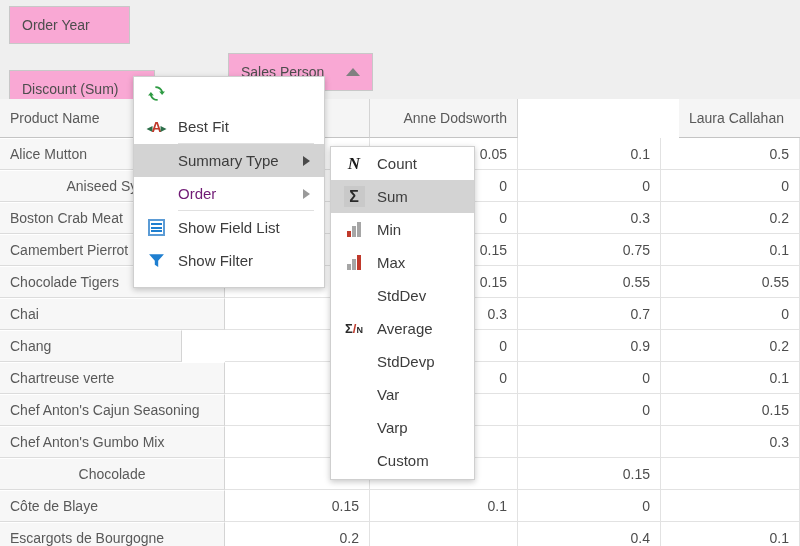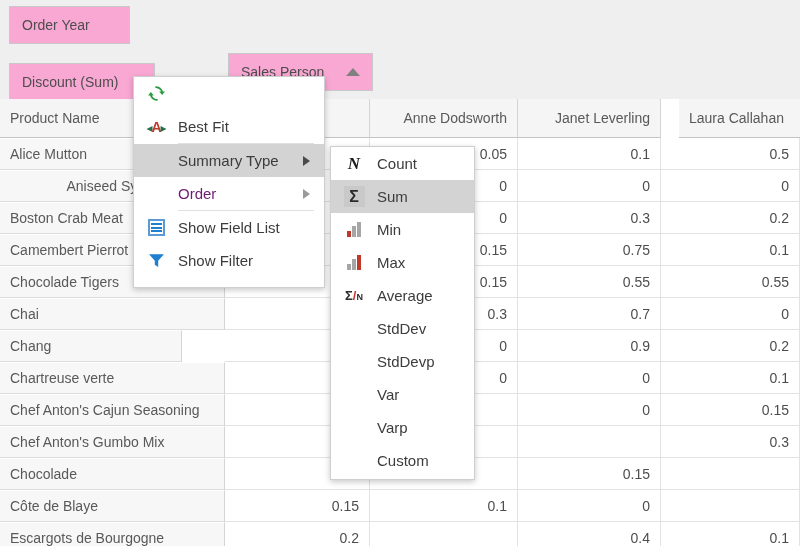--- a/index.html
+++ b/index.html
@@ -12,21 +12,21 @@
   }
   #root{position:relative;width:800px;height:546px;}
 
   
   .fieldbtn{
     position:absolute;background:#f9a8d4;border:1px solid #c8c8c8;
     box-sizing:border-box;display:flex;align-items:center;
     padding:0 12px;font-size:14px;color:#4d4d4d;white-space:nowrap;
   }
   #btn-order-year{left:9px;top:6px;width:121px;height:38px;}
-  #btn-discount  {left:9px;top:63px;width:146px;height:38px;}
+  #btn-discount  {left:9px;top:70px;width:146px;height:38px;}
   #btn-product   {left:9px;top:99px;width:146px;height:38px;}
   #btn-sales     {left:228px;top:53px;width:145px;height:38px;}
   .sortasc{
     margin-left:auto;width:0;height:0;
     border-left:7px solid transparent;border-right:7px solid transparent;
     border-bottom:8px solid #808080;
   }
 
   
   #grid{position:absolute;left:0;top:99px;width:800px;height:447px;background:#fff;}
@@ -119,23 +119,20 @@
     <div class="hrow" id="header-row">
         <div class="hcell" style="left: 0px; width: 225px;">
           <span>Product Name</span>
         </div>
         <div class="hcell" style="left: 225px; width: 145px; justify-content: flex-end;">
           <span></span>
         </div>
         <div class="hcell" style="left: 370px; width: 148px; justify-content: flex-end;">
           <span>Anne Dodsworth</span>
         </div>
-        <div class="hcell" style="left: 518px; width: 143px; justify-content: flex-end;">
-          <span>Janet Leverling</span>
-        </div>
         <div class="hcell" style="left: 679px; width: 139px; justify-content: flex-start;">
           <span>Laura Callahan</span>
         </div>
       </div>
     <div class="rowarea" id="row-area">
         <div class="row" style="top: 0px;">
           <div class="rcell-name" style="width: 225px;">
             <span>Alice Mutton</span>
           </div>
           <div class="rcell" style="left: 225px; width: 145px;">
@@ -298,21 +295,21 @@
             <span></span>
           </div>
           <div class="rcell" style="left: 518px; width: 143px;">
             <span></span>
           </div>
           <div class="rcell" style="left: 661px; width: 139px;">
             <span>0.3</span>
           </div>
         </div>
         <div class="row" style="top: 320px;">
-          <div class="rcell-name" style="width: 225px;">
+          <div class="rcell-name" style="width: 225px; justify-content: center;">
             <span>Chocolade</span>
           </div>
           <div class="rcell" style="left: 225px; width: 145px;">
             <span></span>
           </div>
           <div class="rcell" style="left: 370px; width: 148px;">
             <span></span>
           </div>
           <div class="rcell" style="left: 518px; width: 143px;">
             <span>0.15</span>
@@ -432,31 +429,31 @@
         <span class="ico">
           <span class="ic-bars">
             <span style="height:6px"></span>
             <span style="height:11px"></span>
             <span style="height:15px;background:#c0392b"></span>
           </span>
         </span>
         <span class="lbl">Max</span>
       </div>
       <div class="mi subitem">
+        <span class="ico"></span>
+        <span class="lbl">StdDev</span>
+      </div>
+      <div class="mi subitem">
         <span class="ico">
           <span class="ic-avg">Σ<span class="sl">/</span><span class="n">N</span></span>
         </span>
         <span class="lbl">Average</span>
       </div>
       <div class="mi subitem">
         <span class="ico"></span>
-        <span class="lbl">StdDev</span>
-      </div>
-      <div class="mi subitem">
-        <span class="ico"></span>
         <span class="lbl">StdDevp</span>
       </div>
       <div class="mi subitem">
         <span class="ico"></span>
         <span class="lbl">Var</span>
       </div>
       <div class="mi subitem">
         <span class="ico"></span>
         <span class="lbl">Varp</span>
       </div>

